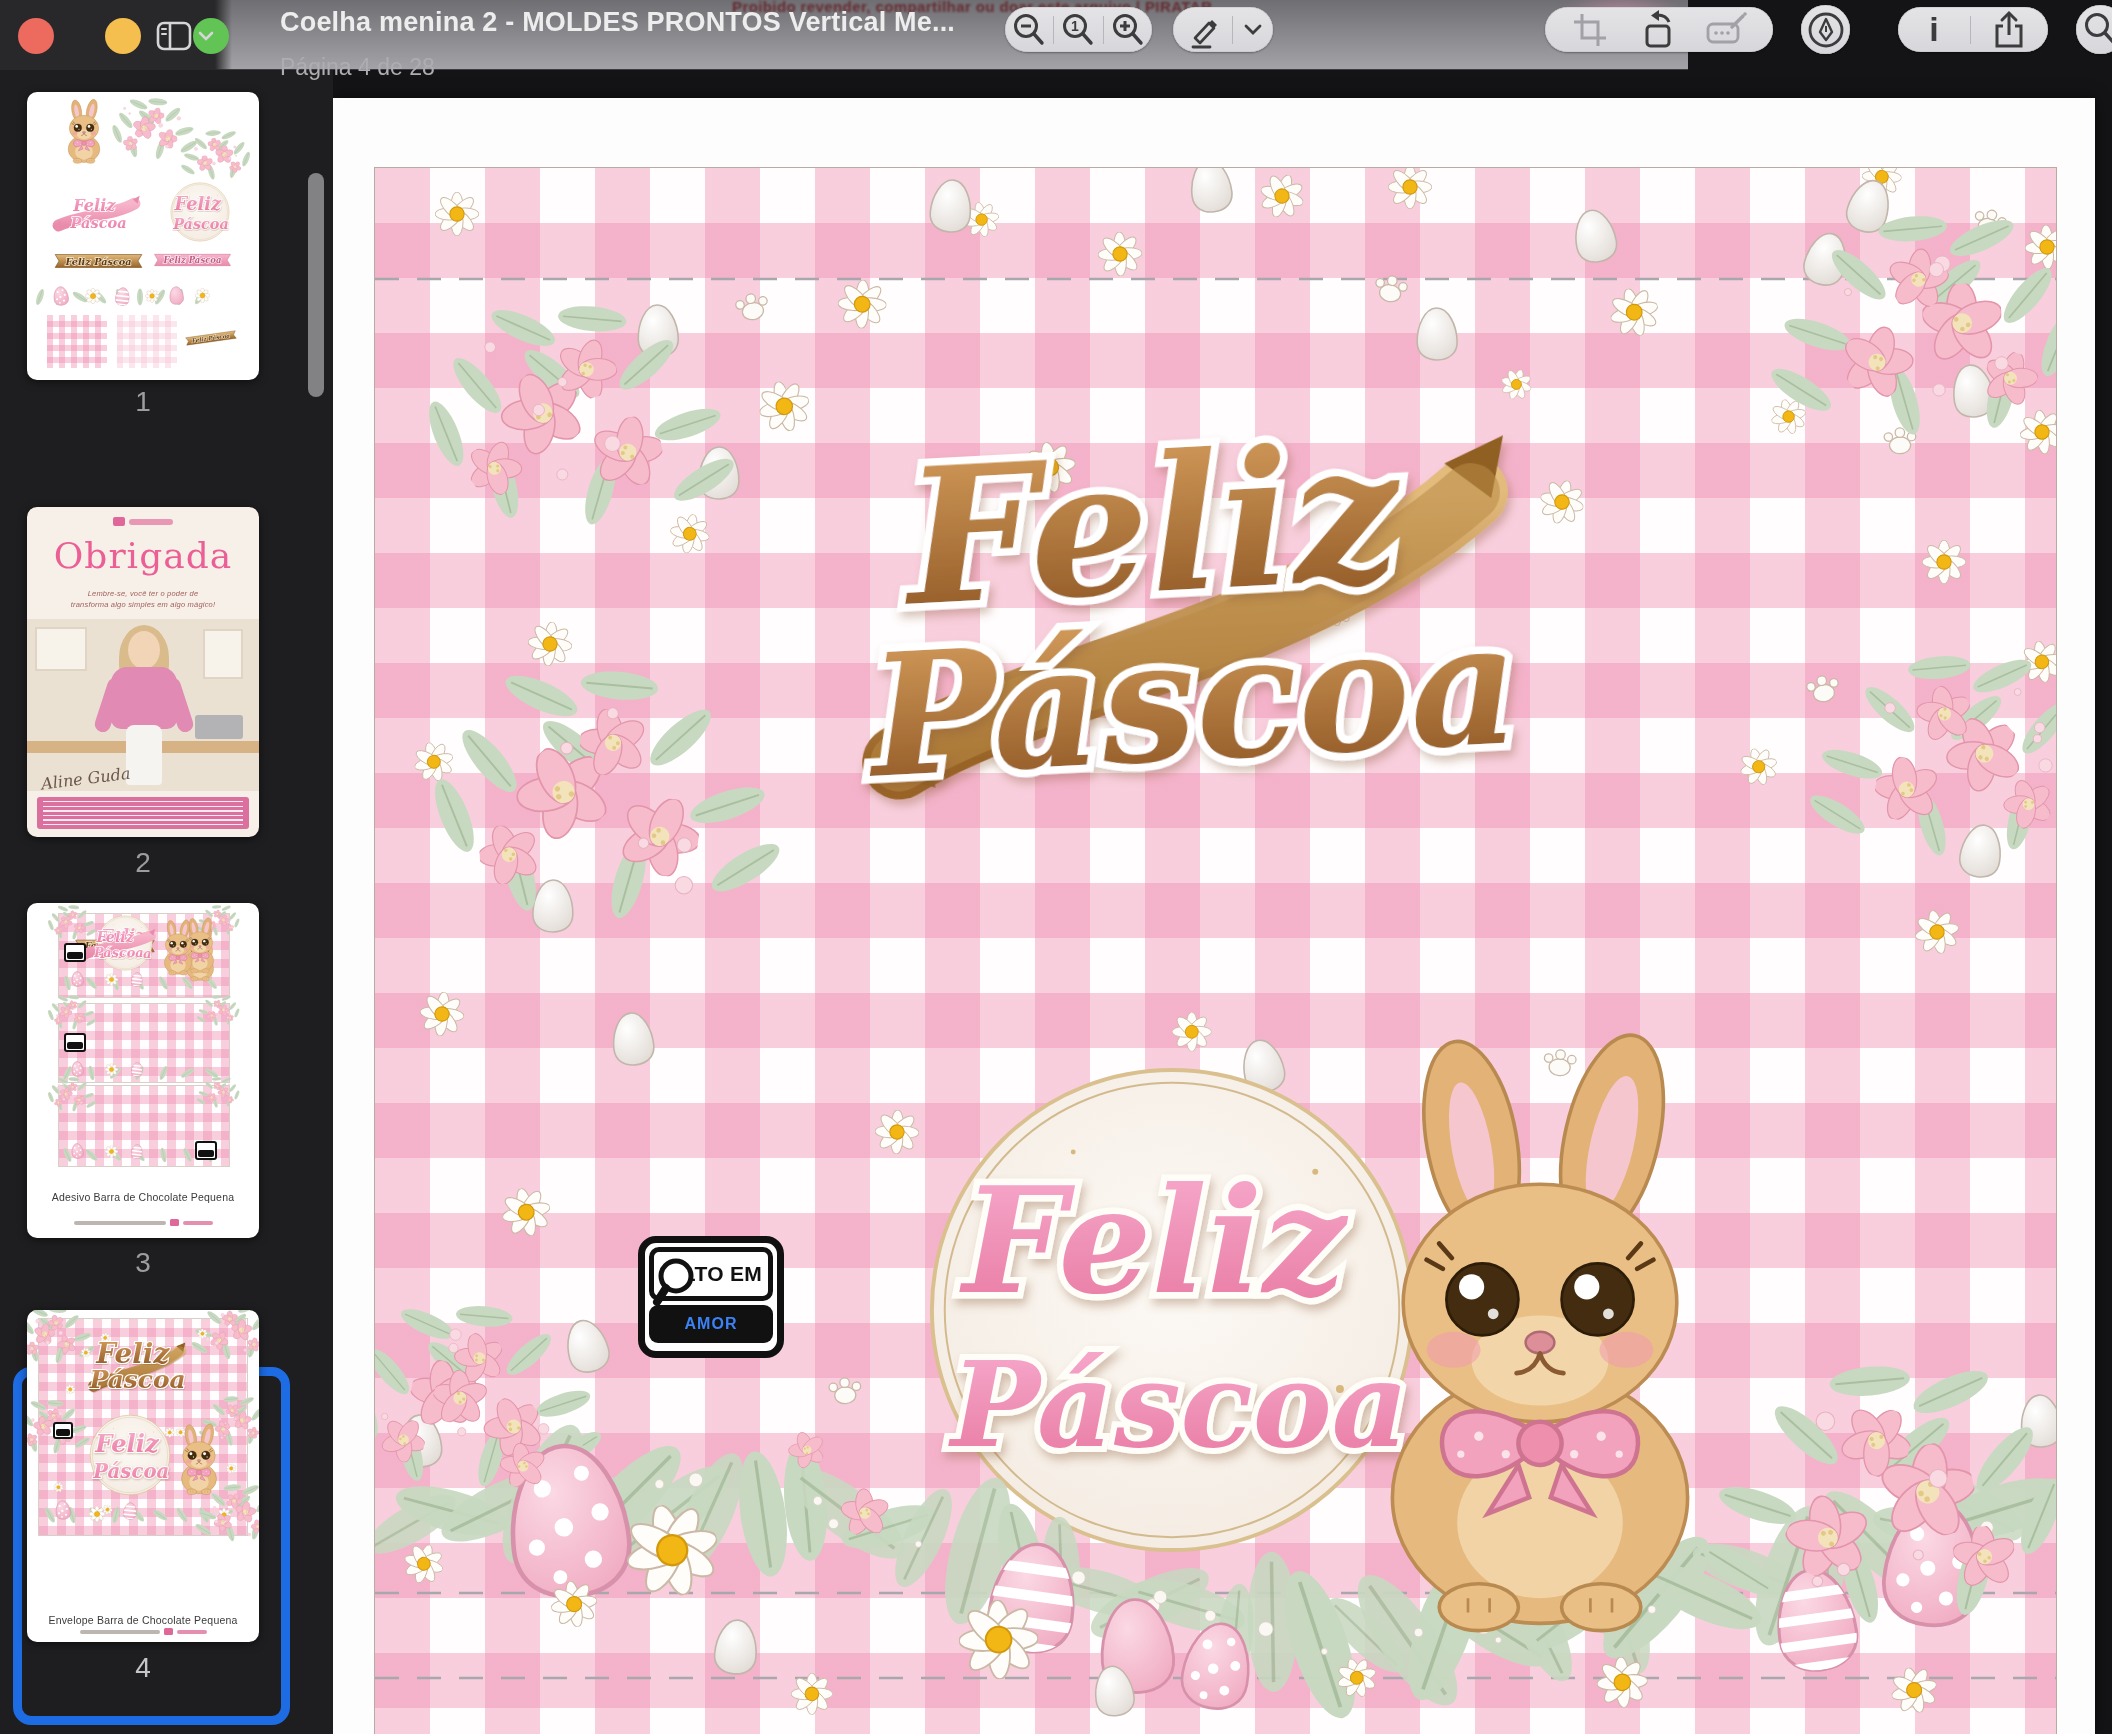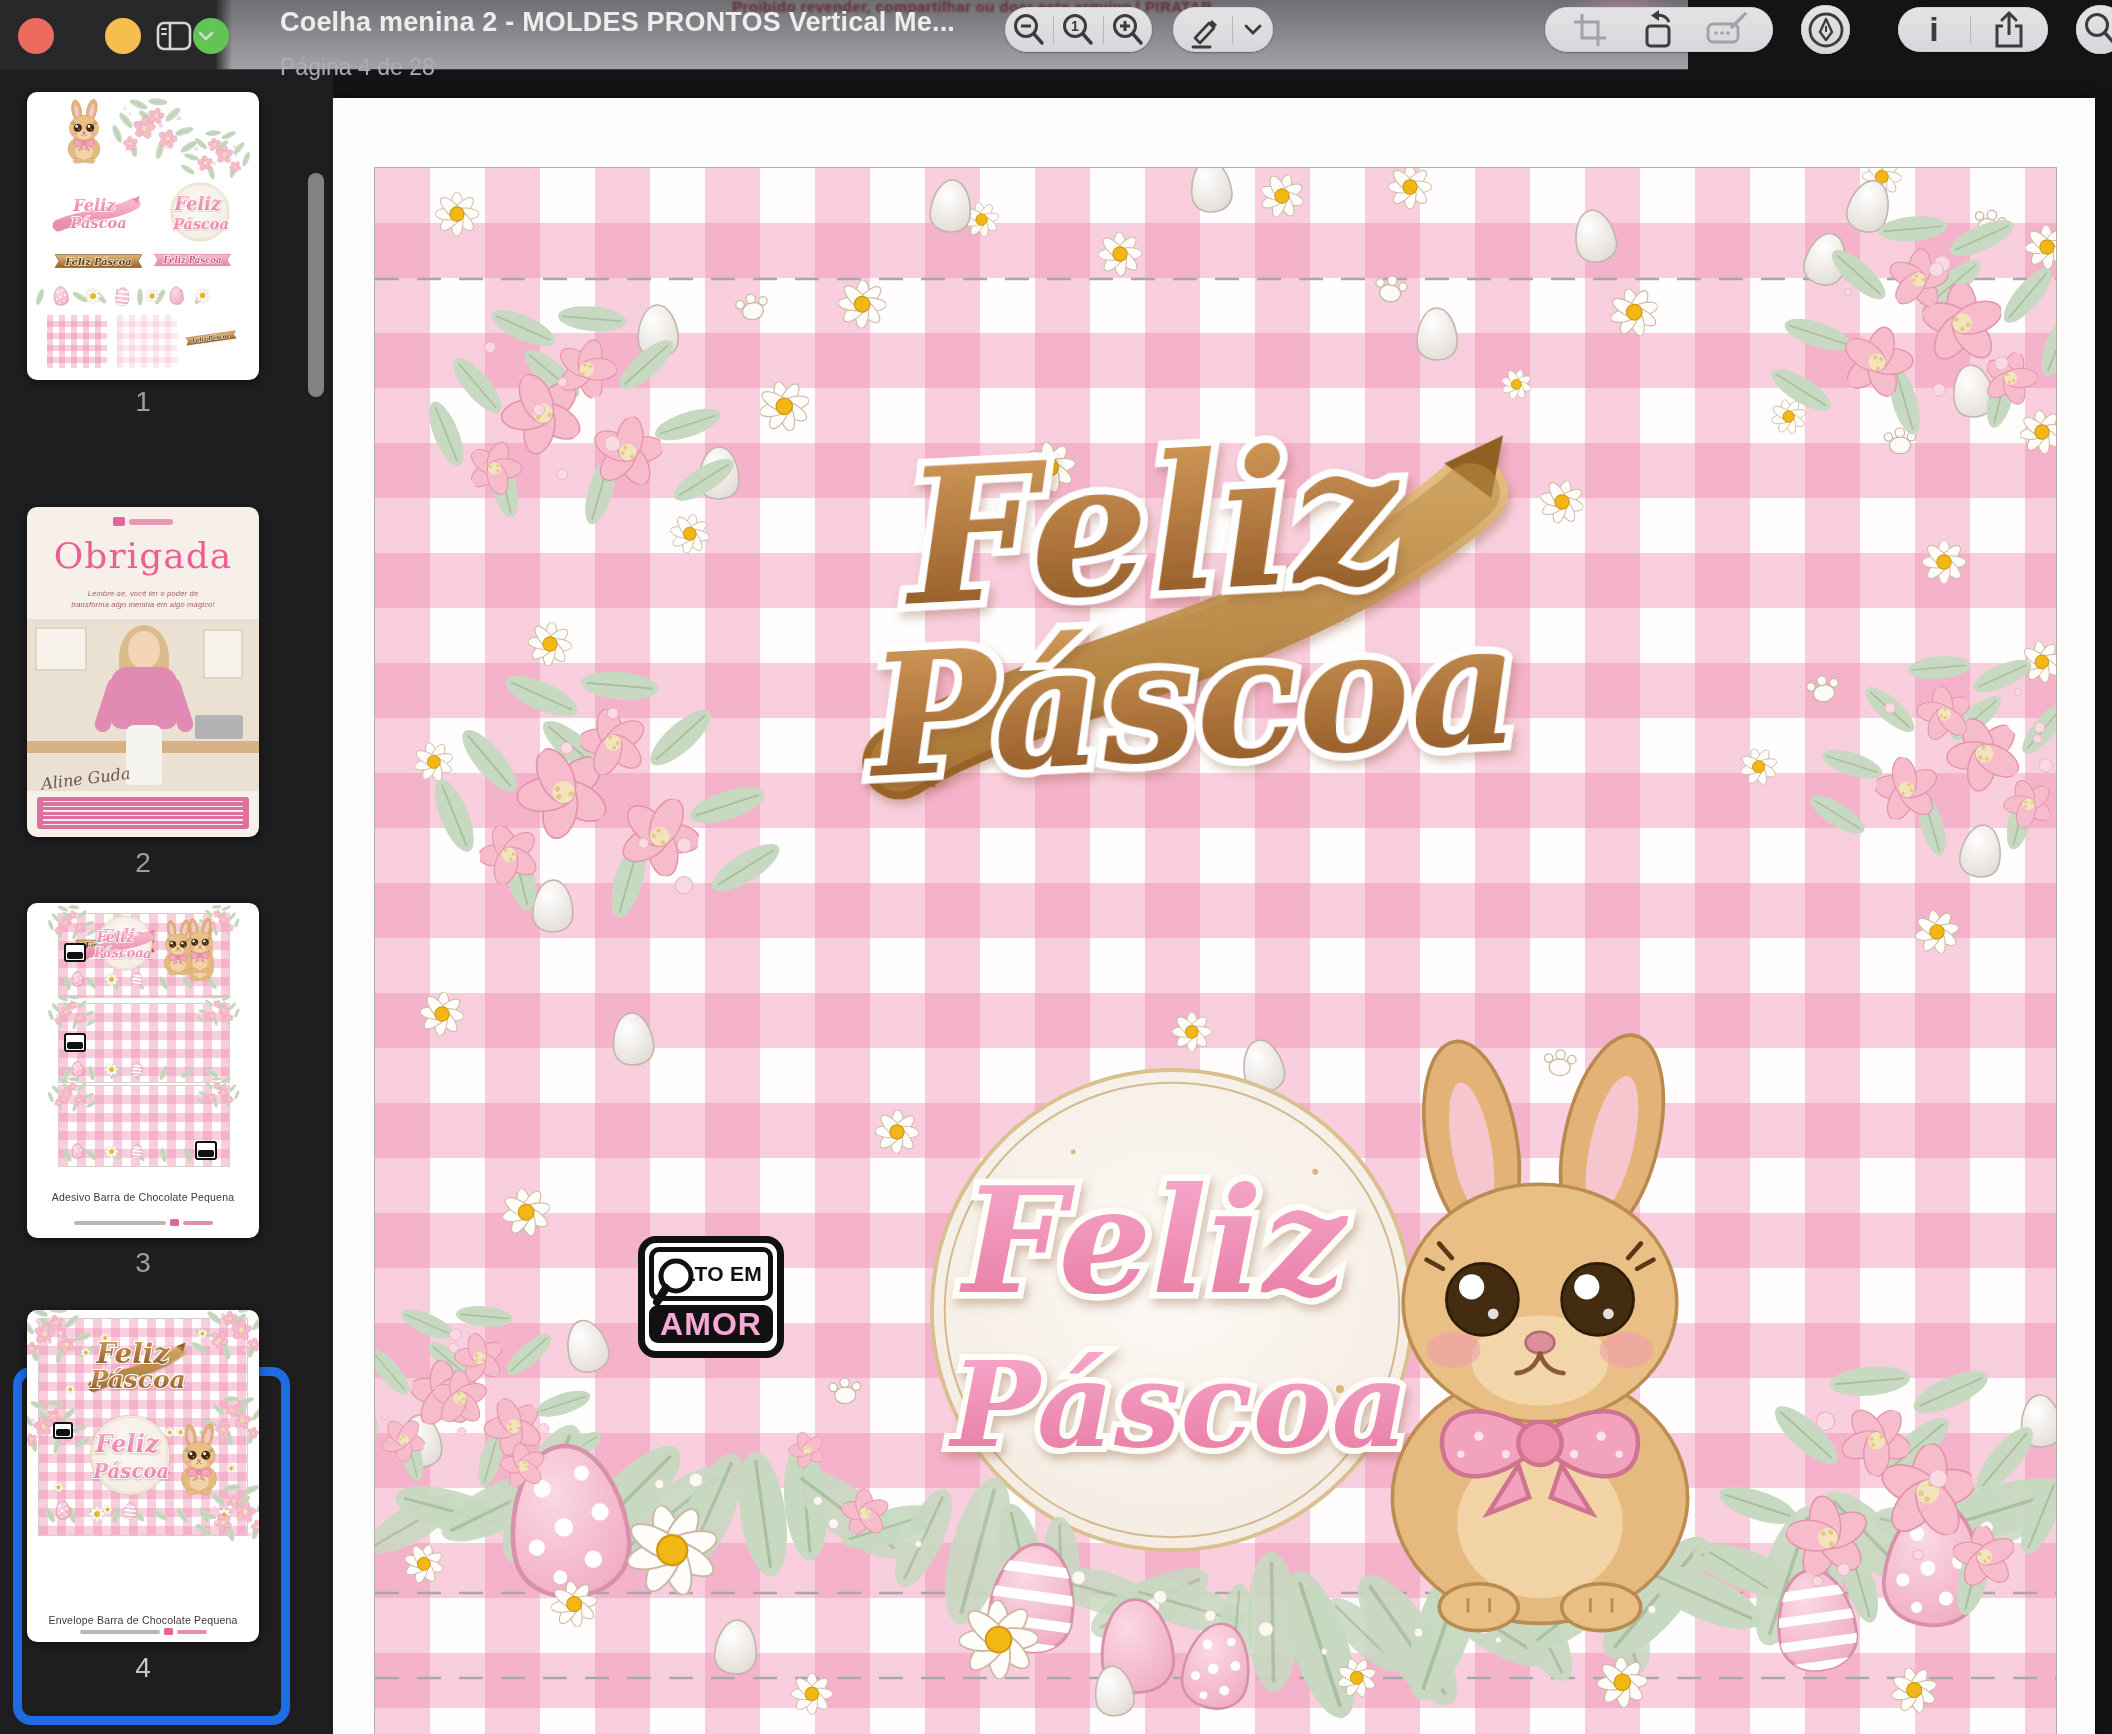--- a/index.html
+++ b/index.html
@@ -97,22 +97,22 @@
     outline:1.5px solid #b8aca2;}
   #art-deco{position:absolute;left:0;top:0;width:100%;height:100%;}
 
   
   #seal{position:absolute;left:263px;top:1068px;width:146px;height:122px;background:#fff;
     border:7px solid #111;border-radius:18px;padding:4px;z-index:6;}
   .seal-top{height:54px;border:5px solid #111;border-radius:10px;background:#fff;
     display:flex;align-items:center;justify-content:flex-end;padding-right:6px;position:relative;}
   .seal-top svg{position:absolute;left:-2px;top:2px;}
   .seal-top span{font-size:21px;font-weight:bold;color:#111;letter-spacing:.3px;}
-  .seal-bottom{margin-top:4px;height:38px;background:#111;border-radius:9px;color:#f9a8d4;
-    display:flex;align-items:center;justify-content:center;font-size:32px;font-weight:bold;letter-spacing:1px;}
+  .seal-bottom{margin-top:4px;height:38px;background:#111;border-radius:9px;color:#3b82f6;
+    display:flex;align-items:center;justify-content:center;font-size:16px;font-weight:bold;letter-spacing:1px;}
 
   svg text.script{font-family:"DejaVu Serif",serif;font-style:italic;font-weight:bold;}
 </style>
 </head>
 <body>
 
 <svg width="0" height="0" style="position:absolute" aria-hidden="true">
   <defs>
     <linearGradient id="goldGrad" x1="0" y1="0" x2="0" y2="1">
       <stop offset="0" stop-color="#e3bb7c"></stop>
@@ -489,21 +489,21 @@
   </div>
   <div class="page-num" style="top:316px;">1</div>
 
   <div class="thumb-card" id="thumb2" style="top:437px;height:330px;padding-left:7px;">
     <div class="t2-logo-row">
       <div class="t2-logo-box"></div>
         <div class="t2-logo-bar"></div>
     </div>
     <div class="t2-heading">Obrigada</div>
     <div class="t2-tag" style="top:82px;">Lembre-se, você ter o poder de</div>
-    <div class="t2-tag" style="top:93px;">transforma algo menina em algo mágico!</div>
+    <div class="t2-tag" style="top:93px;">transforma algo simples em algo mágico!</div>
     <div class="t2-photo">
       <div class="t2-window" style="left:8px;top:8px;width:52px;height:44px;"></div>
       <div class="t2-window" style="left:176px;top:10px;width:40px;height:50px;"></div>
       <div class="t2-desk"></div>
       <div class="t2-machine"></div>
       <div class="t2-hair"></div>
         <div class="t2-face"></div>
       <div class="t2-blouse"></div>
       <div class="t2-arm" style="left:74px;top:58px;transform:rotate(18deg);"></div>
       <div class="t2-arm" style="left:144px;top:58px;transform:rotate(-18deg);"></div>

